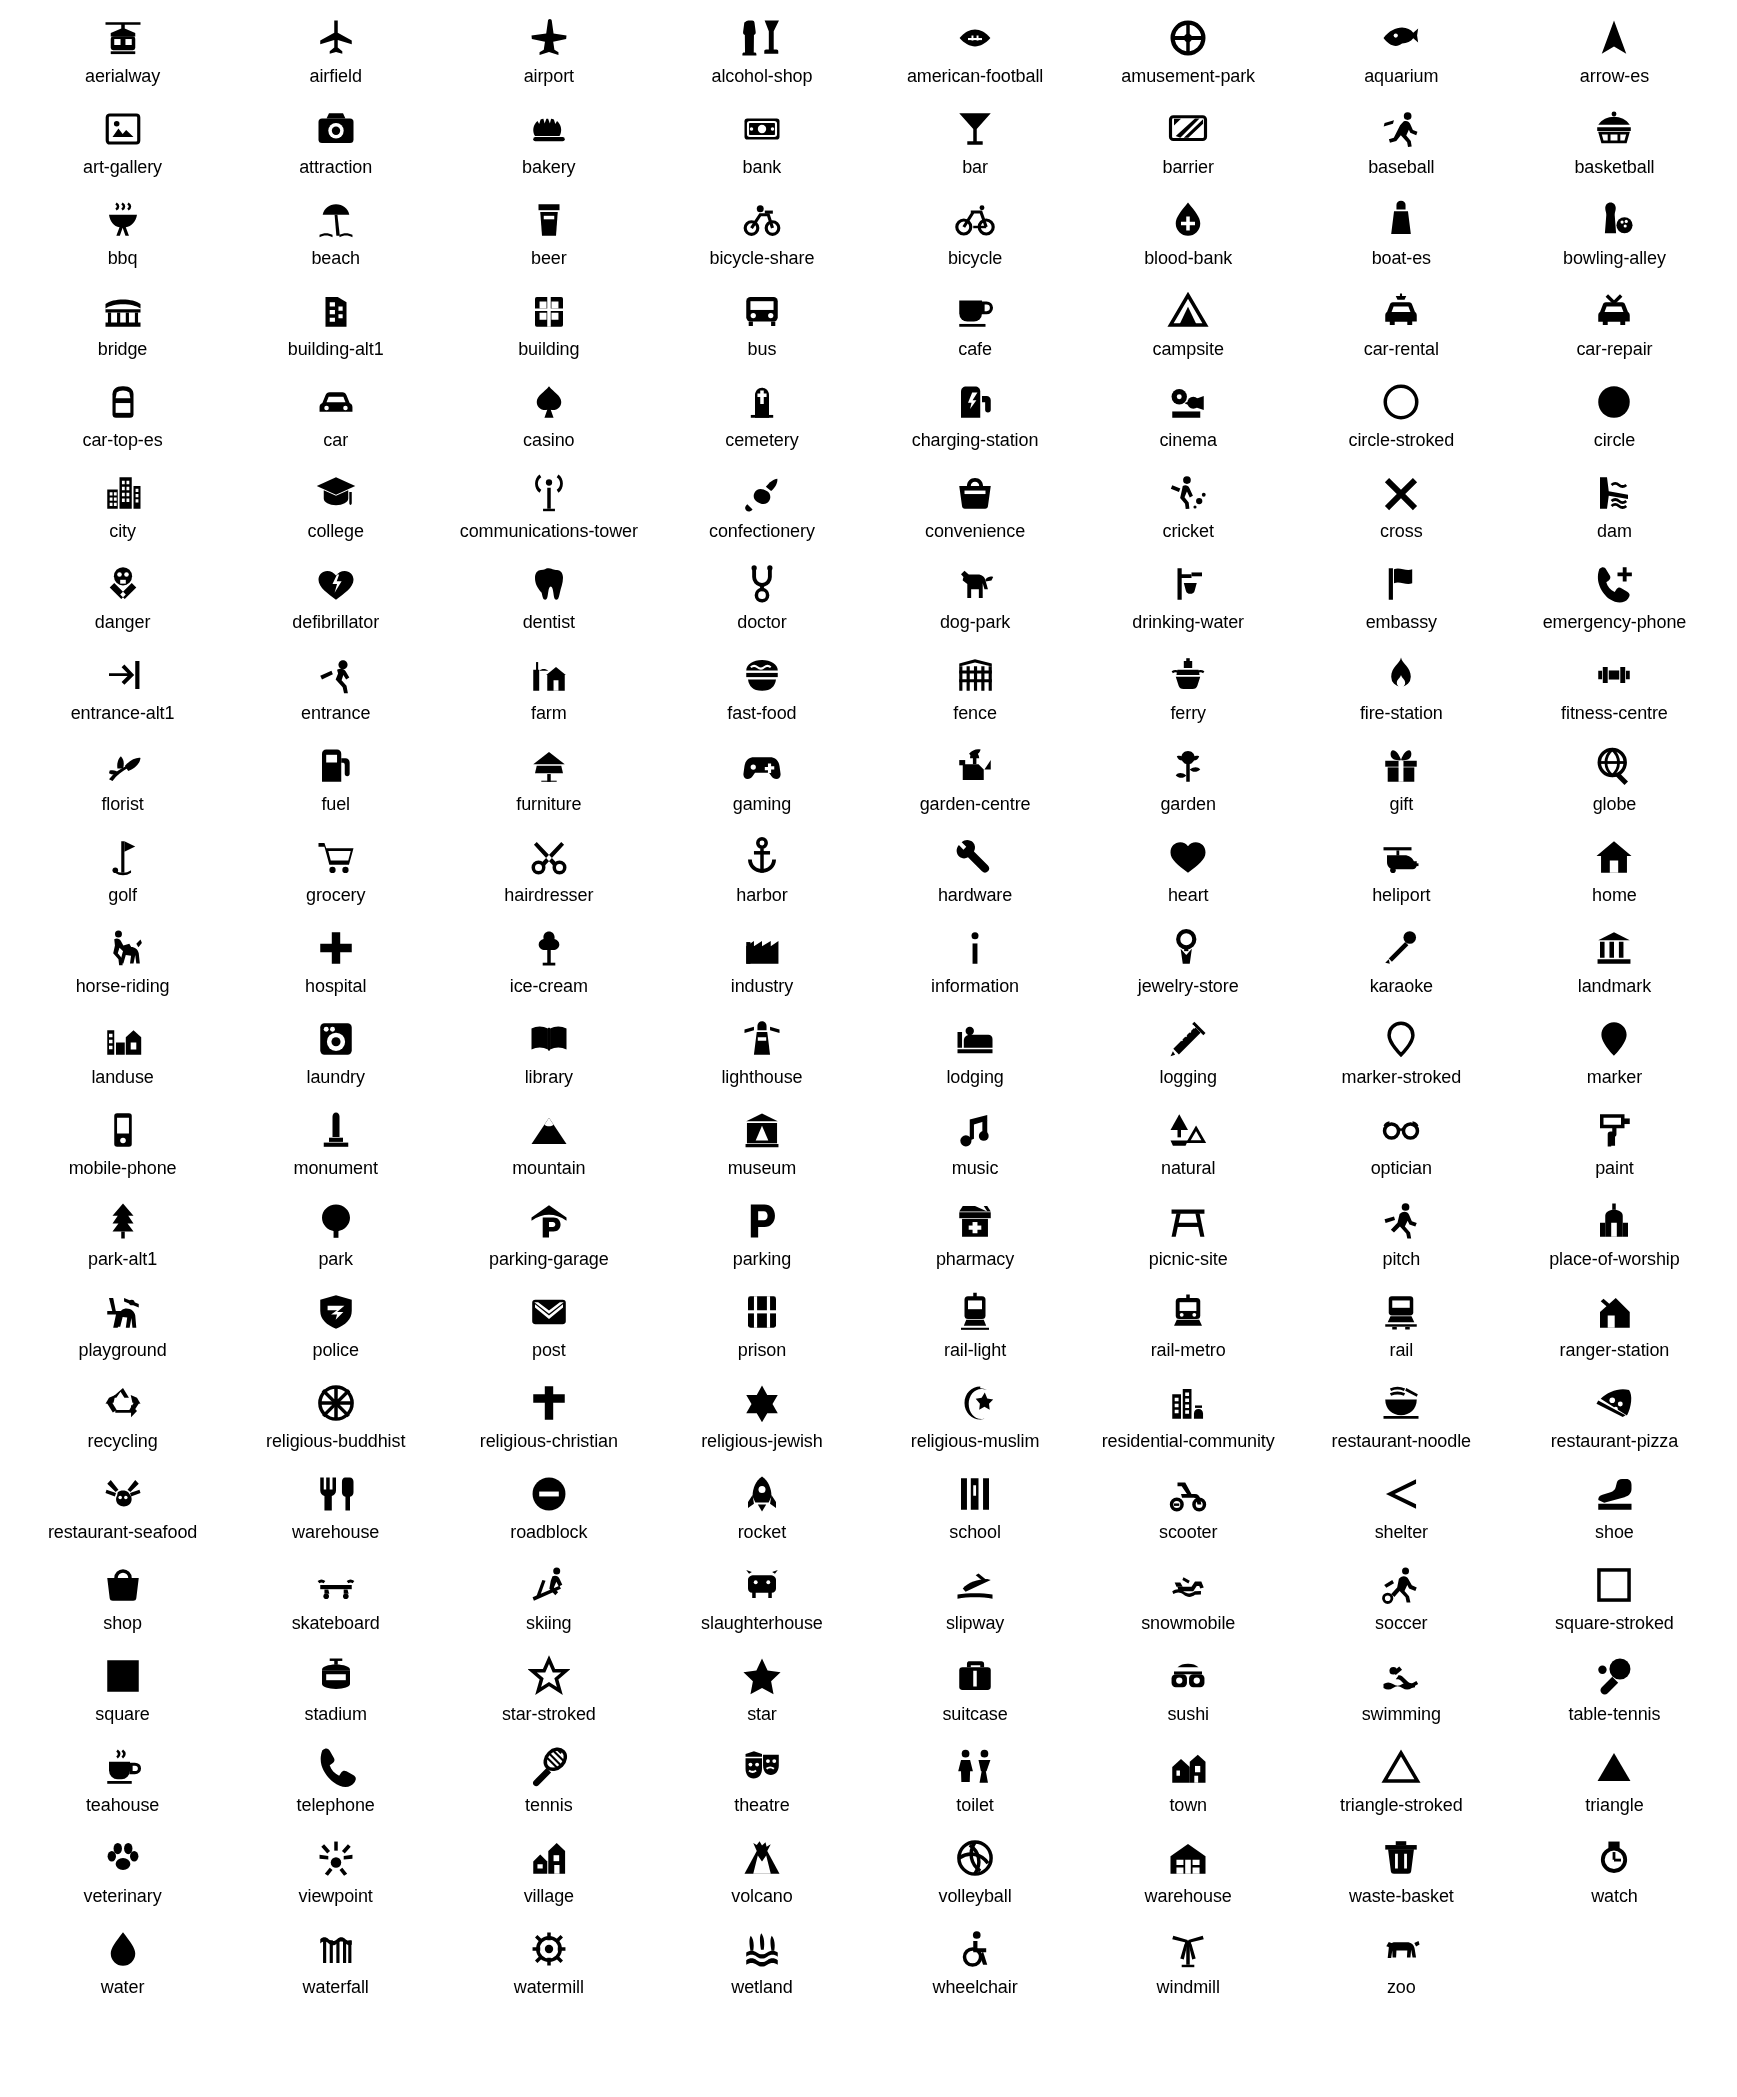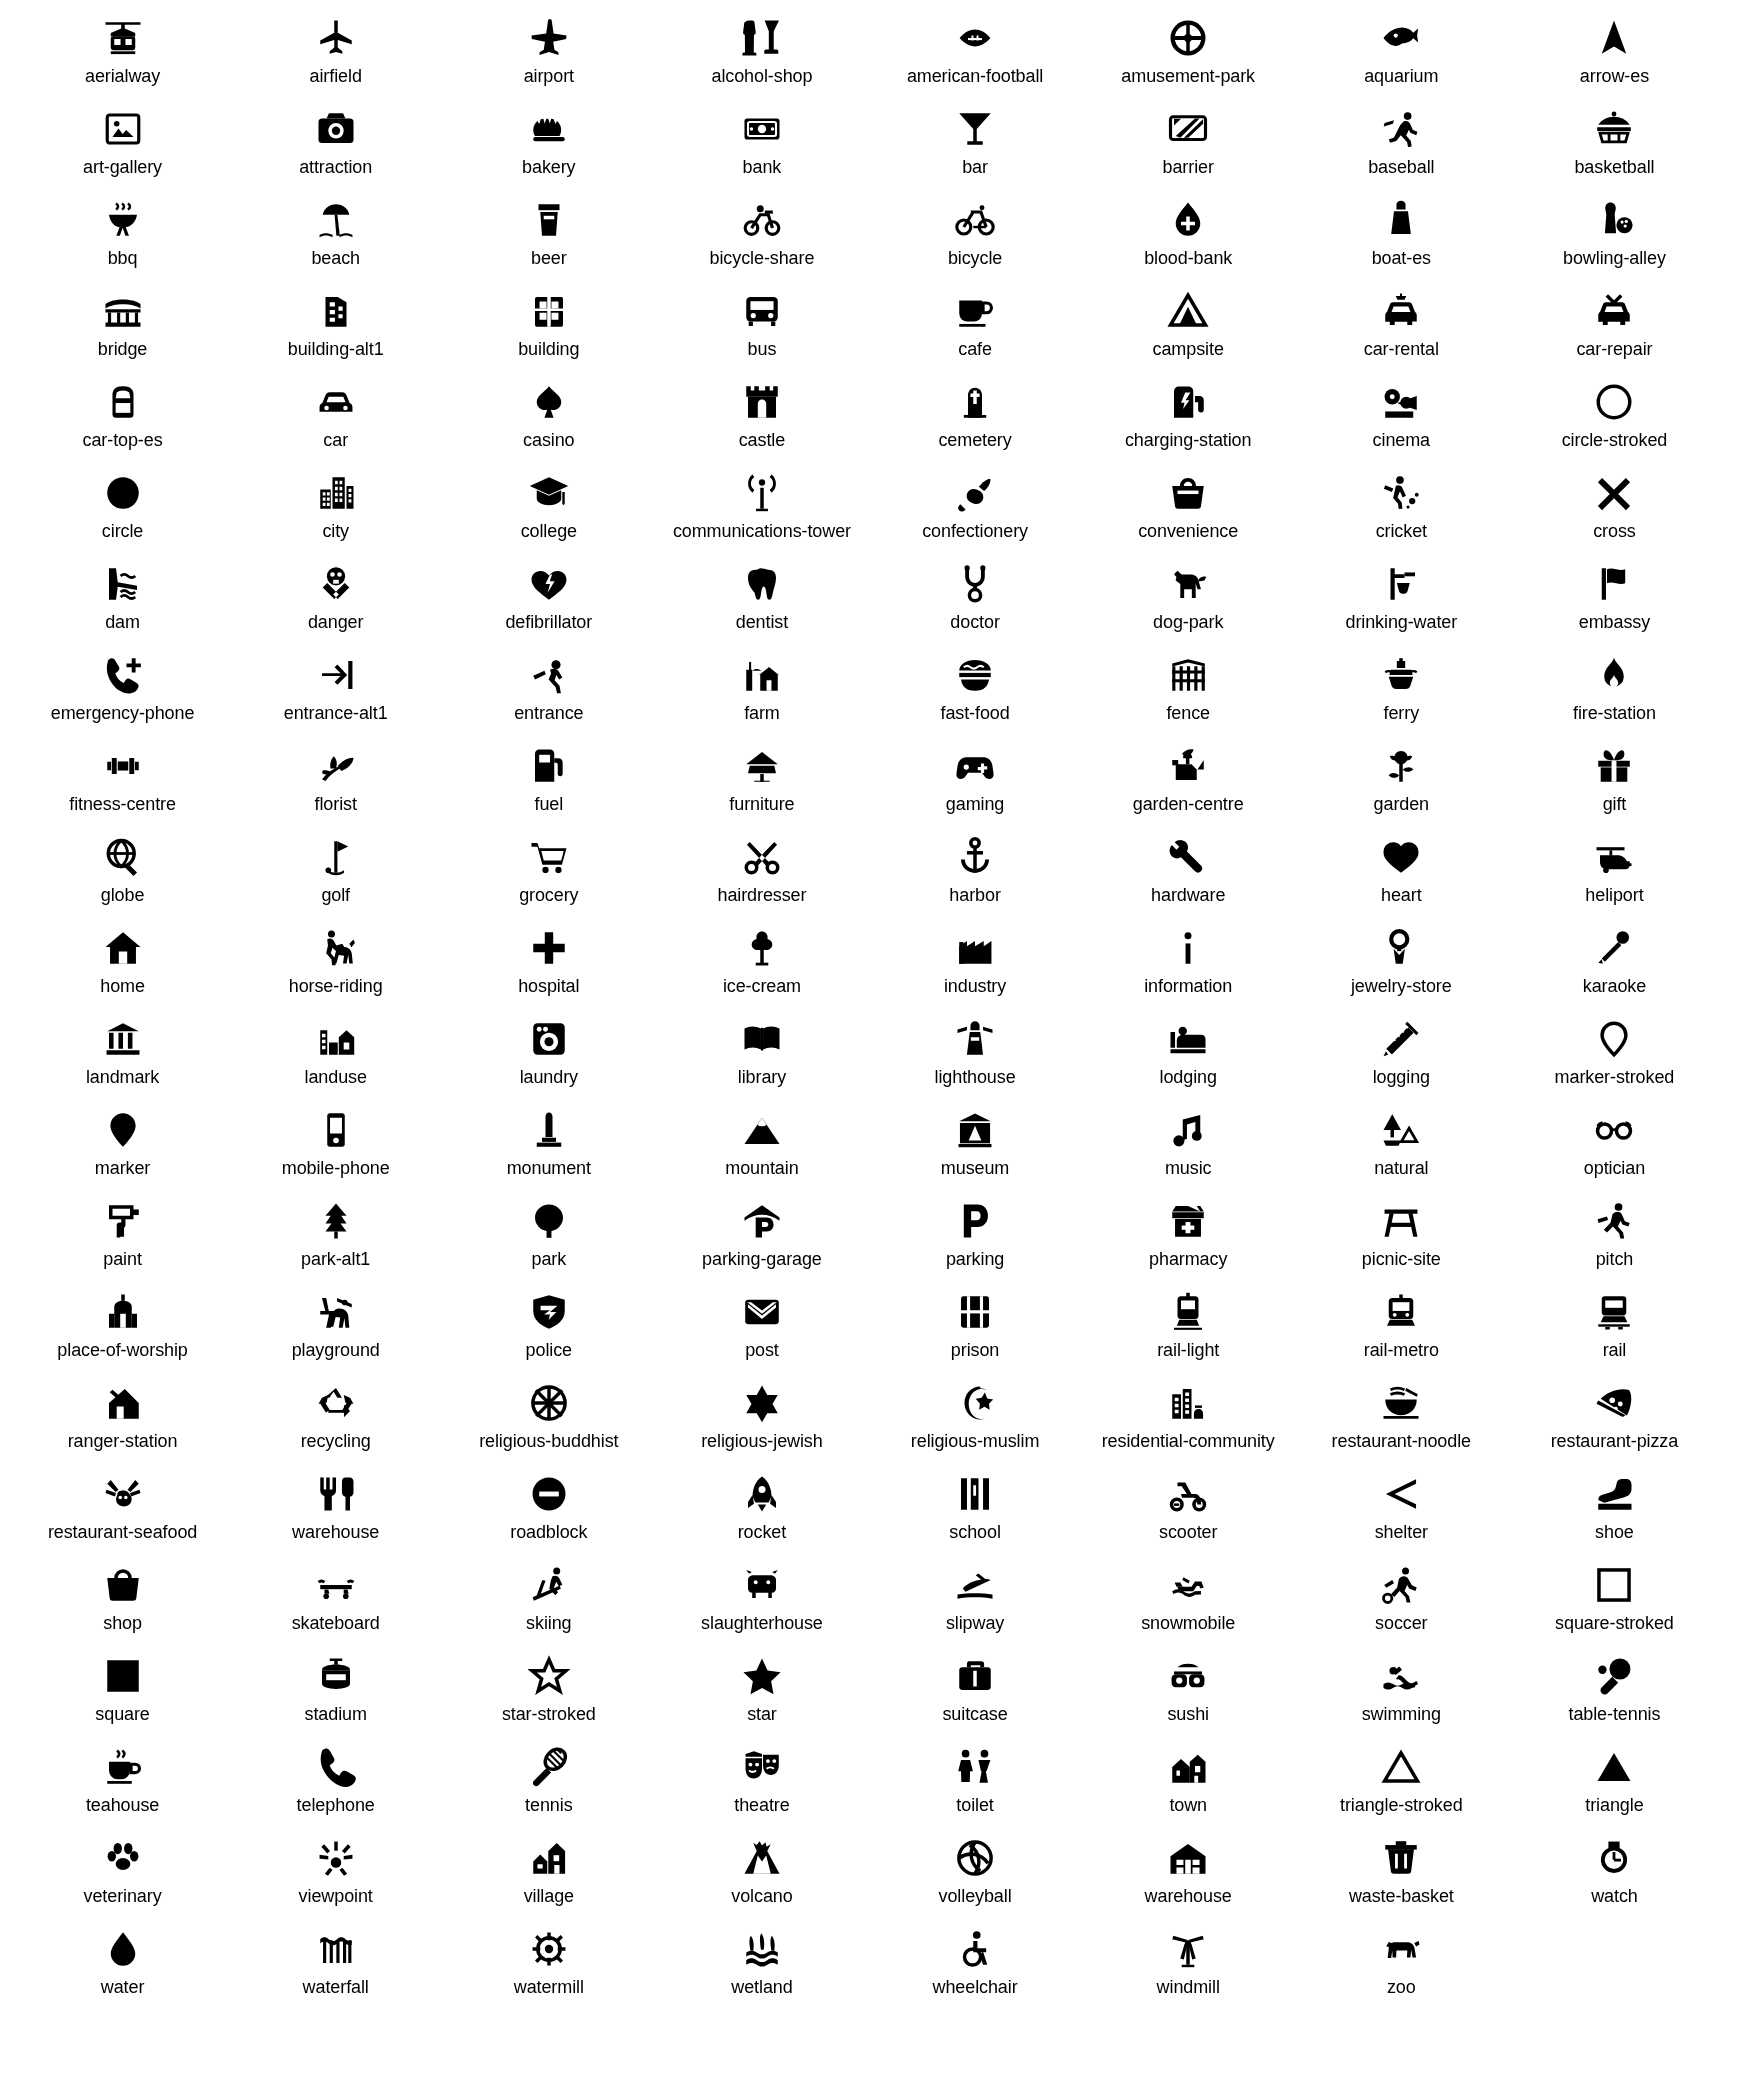--- a/index.html
+++ b/index.html
@@ -397,30 +397,20 @@
         <div class="glyph">
           <svg width="42" height="42" viewBox="0 0 24 24" fill="#000">
             <path d="M12 3c2.6 3.4 7 5.4 7 9a4.6 4.6 0 0 1-6 4.4l1.6 4.6H9.4l1.6-4.6A4.6 4.6 0 0 1 5 12c0-3.6 4.4-5.6 7-9z"></path>
           </svg>
         </div>
         <div class="label">casino</div>
       </div>
       <div class="cell">
         <div class="glyph">
           <svg width="42" height="42" viewBox="0 0 24 24" fill="#000">
-            <path d="M3 3h2.6v2.4h2V3h2.6v2.4h3.6V3h2.6v2.4h2V3H21v6H3z"></path>
-            <path d="M4 9h16v12H4z"></path>
-            <path d="M9.6 13c0-1.4 1-2.4 2.4-2.4s2.4 1 2.4 2.4v8H9.6z" fill="#fff"></path>
-          </svg>
-        </div>
-        <div class="label">castle</div>
-      </div>
-      <div class="cell">
-        <div class="glyph">
-          <svg width="42" height="42" viewBox="0 0 24 24" fill="#000">
             <path d="M8 8c0-2.4 1.8-4.2 4-4.2s4 1.8 4 4.2v13H8z"></path>
             <path d="M11 5.4h2v1.8h1.6v2H13v4h-2v-4H9.4v-2H11z" fill="#fff"></path>
             <path d="M5.6 19.4h12.8V21H5.6z"></path>
           </svg>
         </div>
         <div class="label">cemetery</div>
       </div>
       <div class="cell">
         <div class="glyph">
           <svg width="42" height="42" viewBox="0 0 24 24" fill="#000">
@@ -1305,20 +1295,28 @@
       <div class="cell">
         <div class="glyph">
           <svg width="42" height="42" viewBox="0 0 24 24" fill="#000">
             <circle cx="12" cy="12" r="9.2" fill="none" stroke="#000" stroke-width="2"></circle>
             <circle cx="12" cy="12" r="2.4"></circle>
             <path d="M11 2.6h2v19h-2zM2.6 11h19v2h-19z"></path>
             <path d="M5.2 4 20 18.8l-1.4 1.4L3.8 5.4zM18.8 4 4 18.8l1.4 1.4L20.2 5.4z"></path>
           </svg>
         </div>
         <div class="label">religious-buddhist</div>
+      </div>
+      <div class="cell">
+        <div class="glyph">
+          <svg width="42" height="42" viewBox="0 0 24 24" fill="#000">
+            <path d="M9.6 2.4h4.8V7H21v4.8h-6.6v9.8H9.6v-9.8H3V7h6.6z" transform="translate(0 0)"></path>
+          </svg>
+        </div>
+        <div class="label">religious-christian</div>
       </div>
       <div class="cell">
         <div class="glyph">
           <svg width="42" height="42" viewBox="0 0 24 24" fill="#000">
             <path d="M12 2 15 7.4h6l-3 5.2 3 5.2h-6L12 23l-3-5.2H3l3-5.2-3-5.2h6z"></path>
           </svg>
         </div>
         <div class="label">religious-jewish</div>
       </div>
       <div class="cell">

